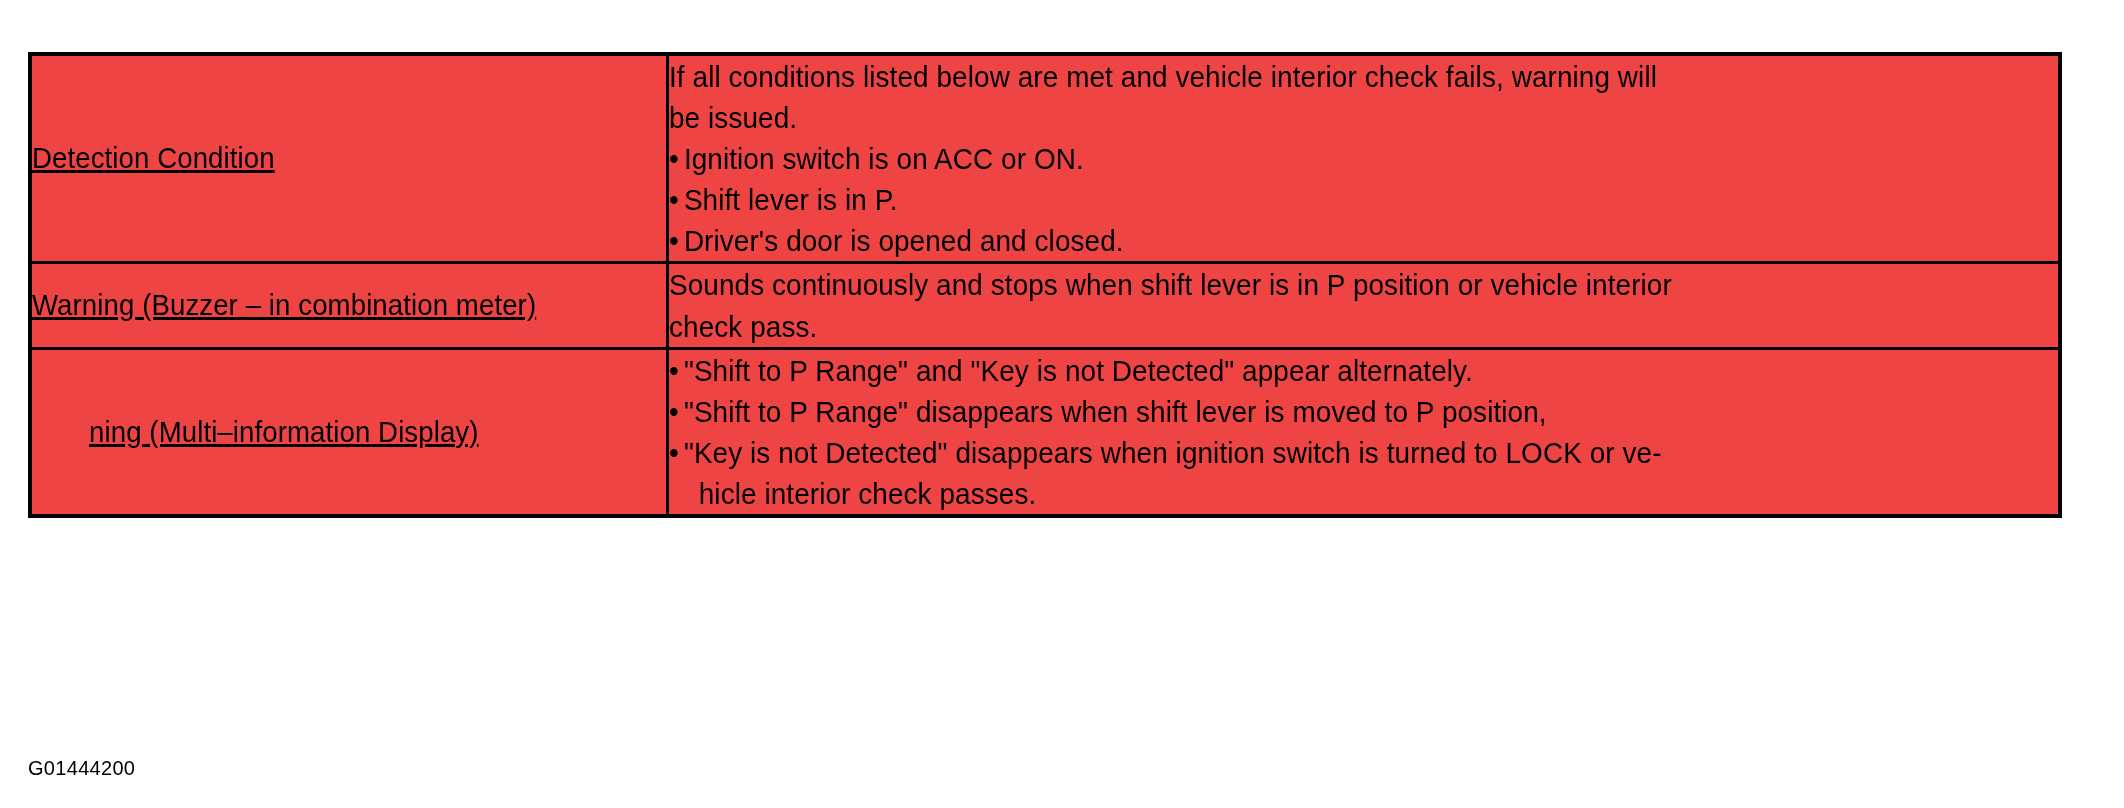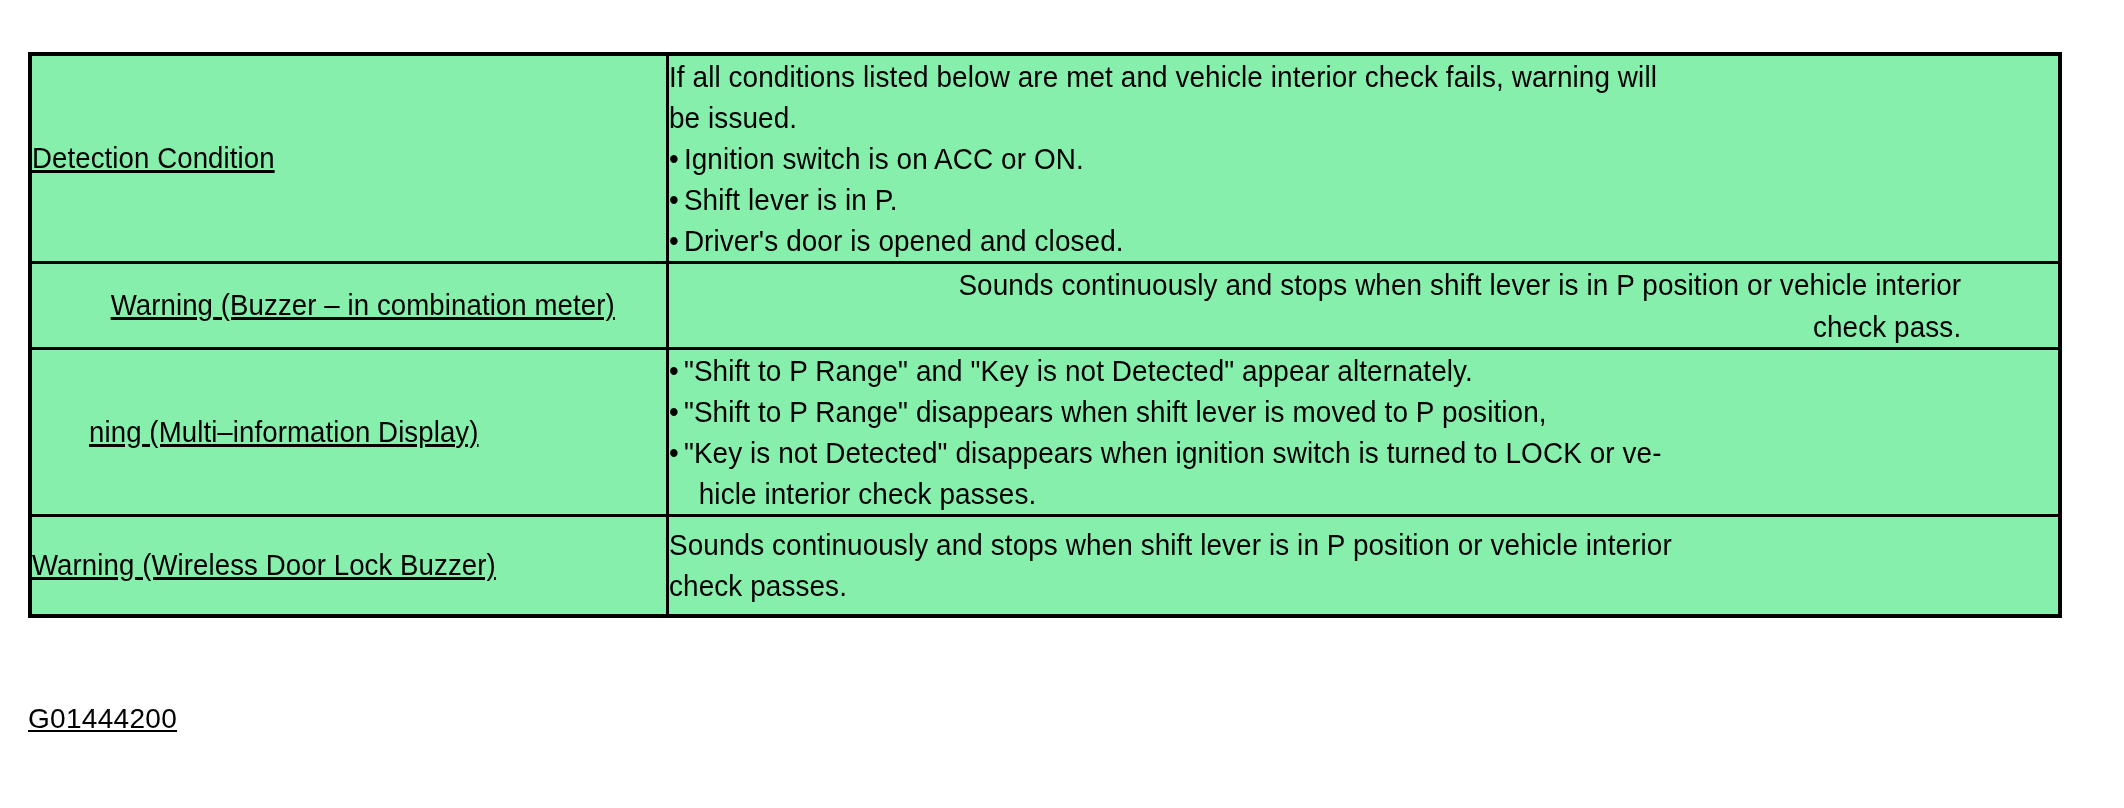--- a/index.html
+++ b/index.html
@@ -30,21 +30,21 @@
     top: 52px;
     width: 2034px;
     border-collapse: collapse;
     table-layout: fixed;
     border: 4px solid #000;
   }
   .spec-table td {
     border: 3px solid #000;
     padding: 0;
     vertical-align: middle;
-    background: #86efac;
+    background: #ef4444;
   }
   .col-label { width: 637px; }
   .col-desc  { width: auto; }
 
   .label-cell {
     padding: 10px 0 10px 10px;
     text-decoration: underline;
   }
   .label-text {
     font-size: 30px;
@@ -92,34 +92,33 @@
     line-height: 1.37;
     letter-spacing: 0.1px;
     transform: scaleX(0.93);
     transform-origin: left center;
     white-space: nowrap;
     padding-left: 32px;
   }
 
   
   .row-1 { height: 174px; }
-  .row-2 { height: 70px; text-align: right; }
+  .row-2 { height: 70px; }
   .row-3 { height: 108px; }
   .row-4 { height: 100px; }
 
   
   .figure-code {
     position: absolute;
     left: 28px;
-    top: 702px;
-    font-size: 28px;
+    top: 756px;
+    font-size: 20px;
     line-height: 1.2;
     letter-spacing: 0.3px;
     white-space: nowrap;
-    text-decoration: underline;
   }
 </style>
 </head>
 <body>
 
 <div class="page">
 
   <table class="spec-table">
     <colgroup>
       <col class="col-label">
@@ -173,28 +172,19 @@
             <span class="bullet-body">"Shift to P Range" disappears when shift lever is moved to P position,</span>
           </div>
           <div class="bullet-line">
             <span class="bullet-dot">•</span>
             <span class="bullet-body">"Key is not Detected" disappears when ignition switch is turned to LOCK or ve-</span>
           </div>
           <div class="bullet-wrap">hicle interior check passes.</div>
         </td>
       </tr>
 
-      <tr class="row-4">
-        <td class="label-cell">
-          <div class="label-text">Warning (Wireless Door Lock Buzzer)</div>
-        </td>
-        <td class="desc-cell">
-          <div class="desc-line">Sounds continuously and stops when shift lever is in P position or vehicle interior</div>
-          <div class="desc-line">check passes.</div>
-        </td>
-      </tr>
 
     </tbody>
   </table>
 
   <div class="figure-code">G01444200</div>
 
 </div>
 
 </body></html>

